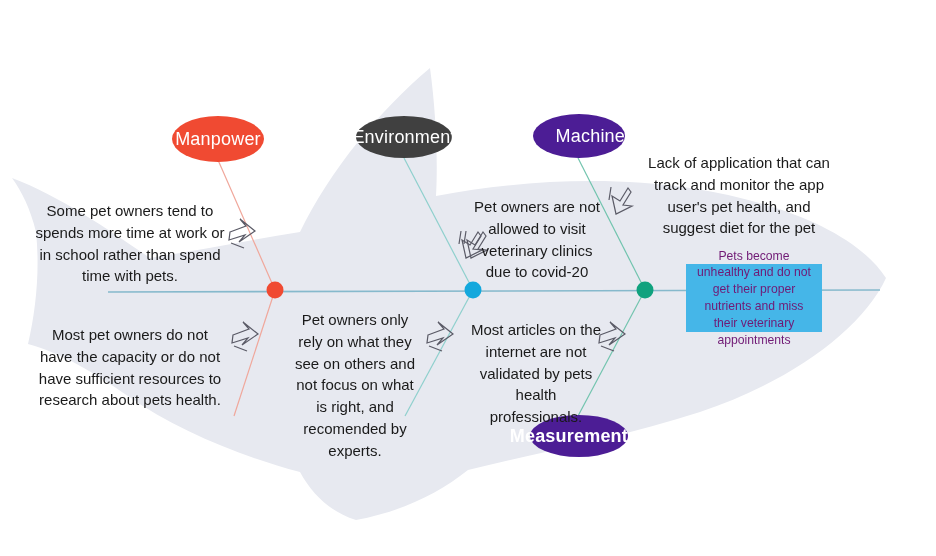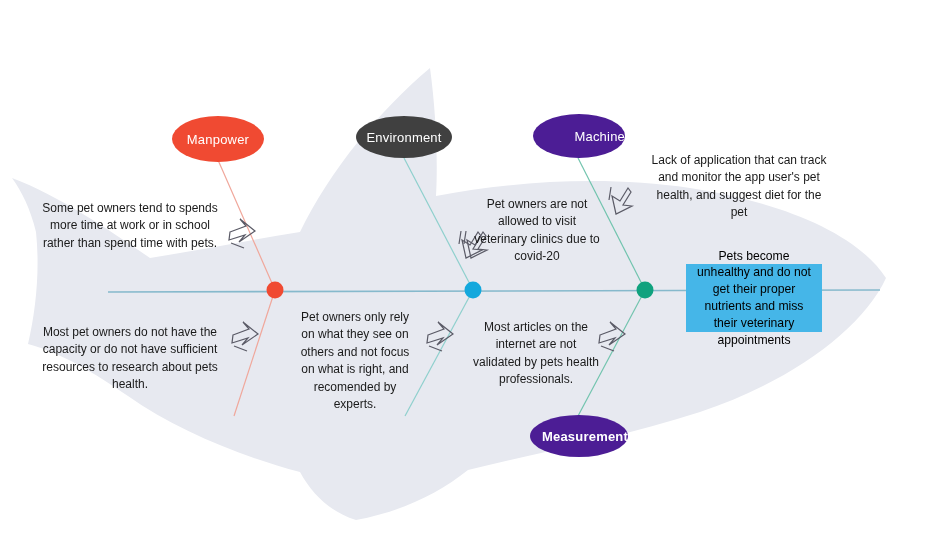--- a/index.html
+++ b/index.html
@@ -11,41 +11,41 @@
     position:relative;
   }
   #stage{position:absolute;left:0;top:0;width:936px;height:556px;}
   #fishsvg{position:absolute;left:0;top:0;width:936px;height:556px;}
 
   .cat-ellipse{
     position:absolute;
     display:flex;align-items:center;justify-content:center;
     border-radius:50%;
     color:#ffffff;
-    font-size:13px;
+    font-size:18px;
     letter-spacing:.2px;
     text-align:center;
     white-space:nowrap;
   }
   .cat-red{background:#f04a32;}
   .cat-blue{background:#404040;}
   .cat-green{background:#4c1d95;justify-content:flex-end;}
 
   .cause-text{
     position:absolute;
     color:#1a1a1a;
-    font-size:12px;
+    font-size:15px;
     line-height:1.45;
     text-align:center;
   }
 
   .effect-box{
     position:absolute;
     background:#45b6e8;
-    color:#000000;
+    color:#701a75;
     font-size:12.2px;
     line-height:1.38;
     text-align:center;
     display:flex;align-items:center;justify-content:center;
     padding:4px 8px;
     box-sizing:border-box;
   }
 </style>
 </head>
 <body>

